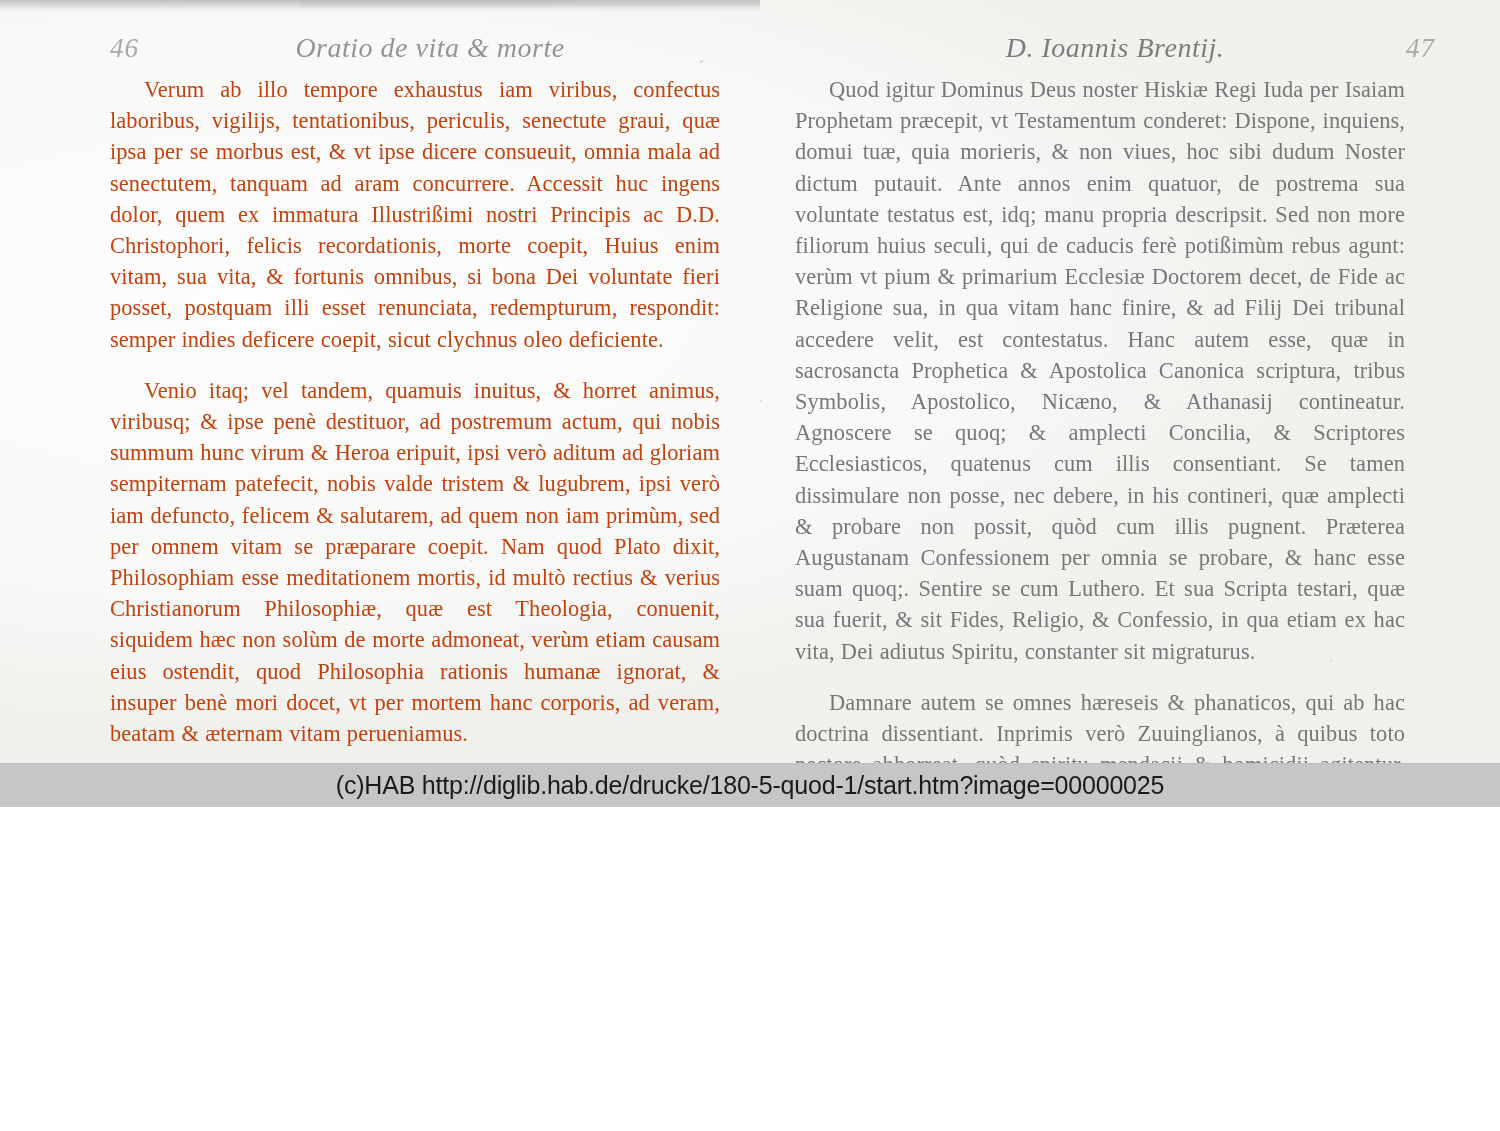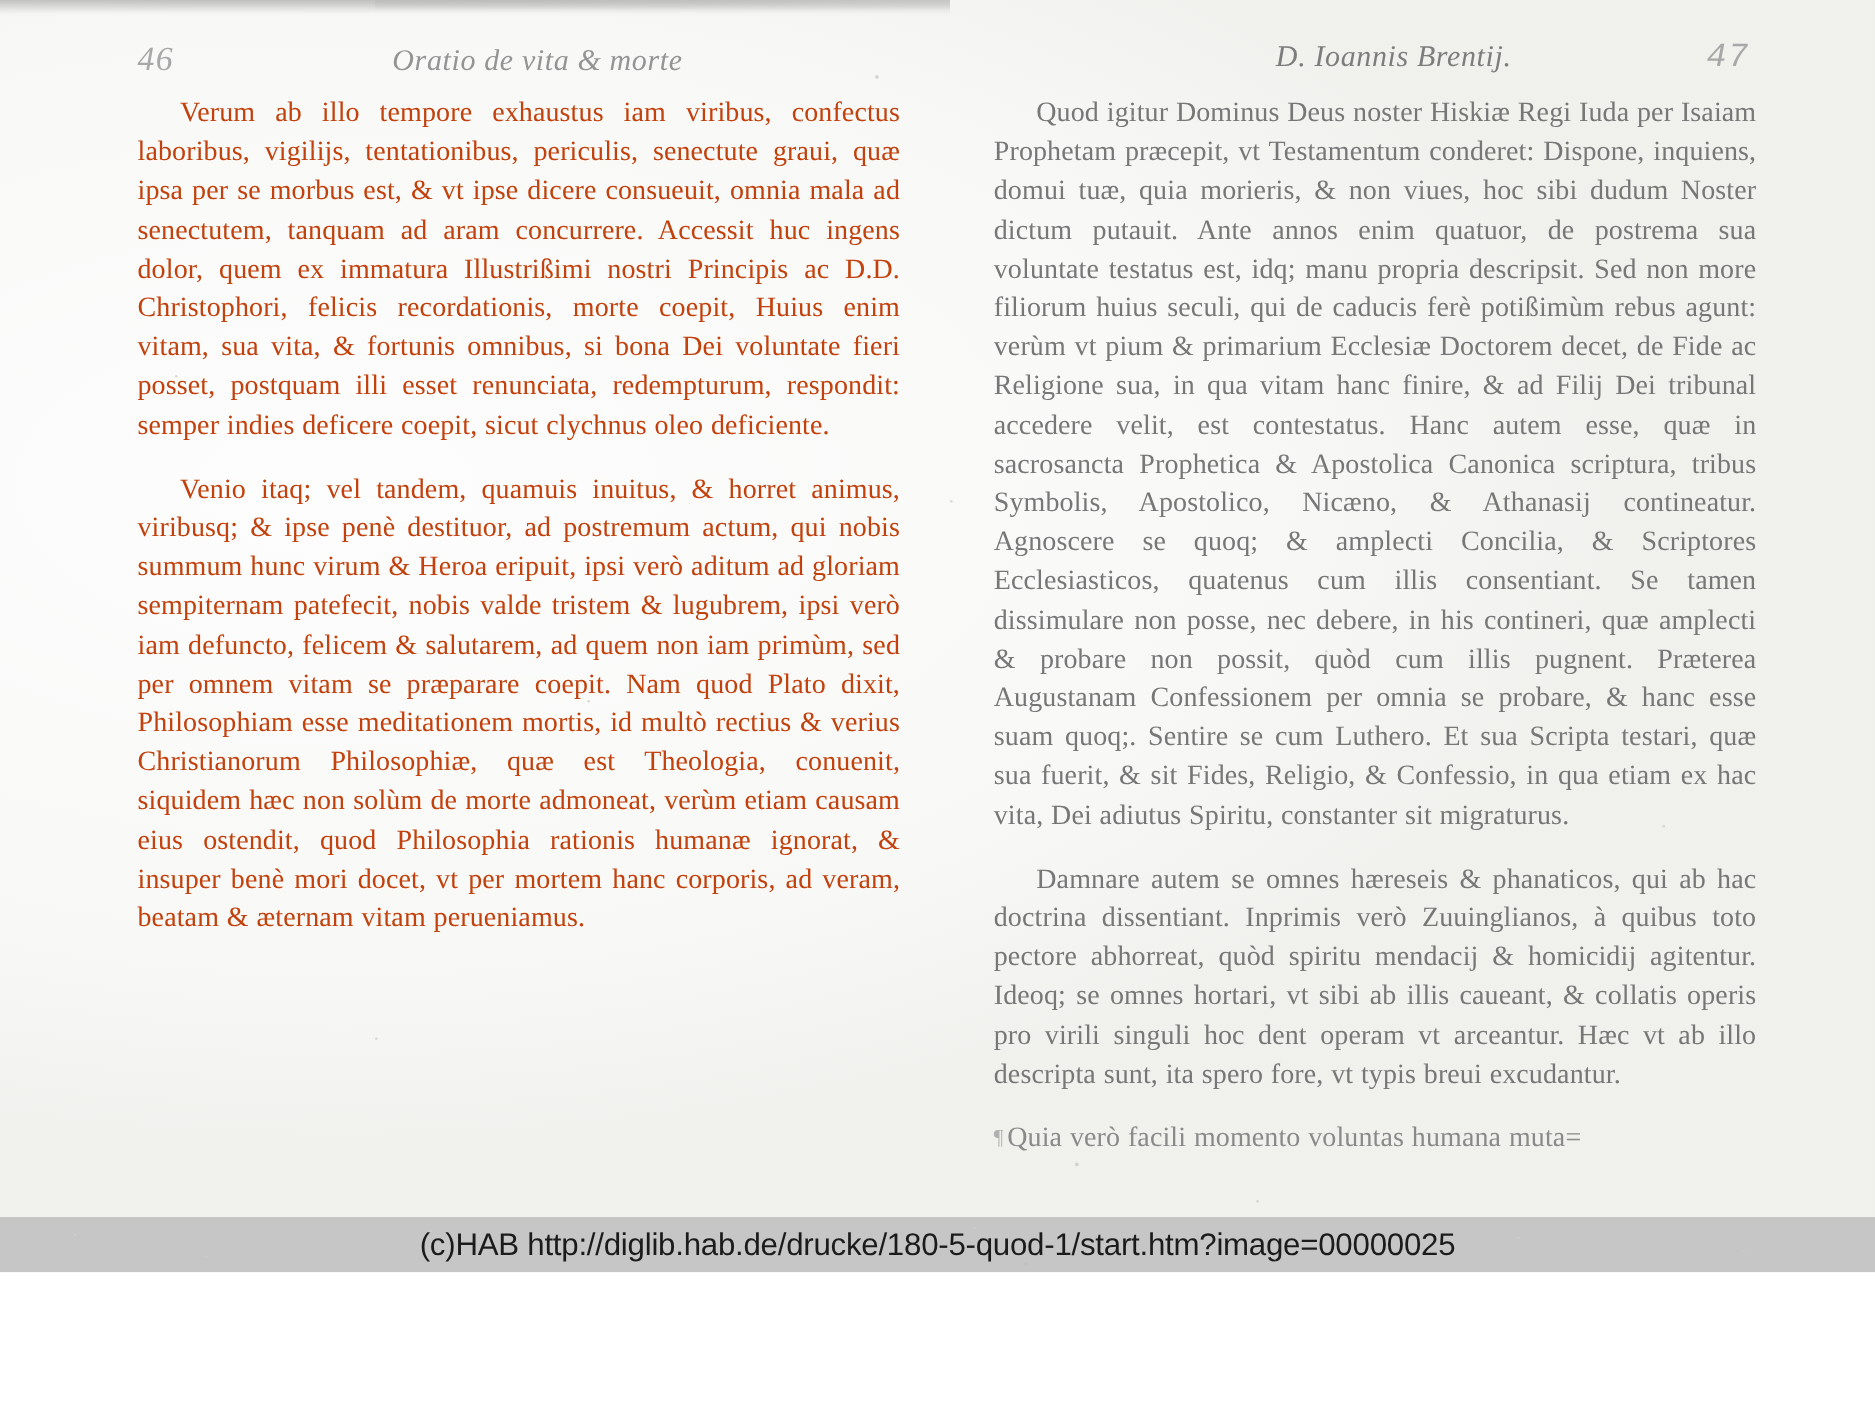--- a/index.html
+++ b/index.html
@@ -5,21 +5,21 @@
 <style>
   html, body {
     margin: 0;
     padding: 0;
     background: #ffffff;
   }
 
   #page {
     position: relative;
     width: 1500px;
-    height: 1018px;
+    height: 807px;
     background: #fdfdfd;
     overflow: hidden;
     font-family: "Liberation Serif", "DejaVu Serif", serif;
   }
 
   
   .scan-shadow-top {
     position: absolute;
     left: 0;
     top: 0;
@@ -76,29 +76,28 @@
   .folio {
     font-family: "Liberation Serif", "DejaVu Serif", serif;
     font-size: 27px;
     color: #a8a8a8;
     font-style: italic;
     letter-spacing: 1px;
     flex: 0 0 auto;
     width: 70px;
   }
   .folio.right {
-    text-align: left;
+    text-align: right;
     width: 70px;
-    font-family: Liberation Mono, monospace;
   }
   .runtitle {
     flex: 1 1 auto;
     text-align: center;
     font-style: italic;
-    font-size: 24px;
+    font-size: 28px;
     color: #949494;
     font-family: "Liberation Serif", "DejaVu Serif", serif;
     letter-spacing: 0.5px;
     white-space: nowrap;
   }
   .runtitle.darker { color: #7d7d7d; }
 
   
   .col {
     position: relative;

